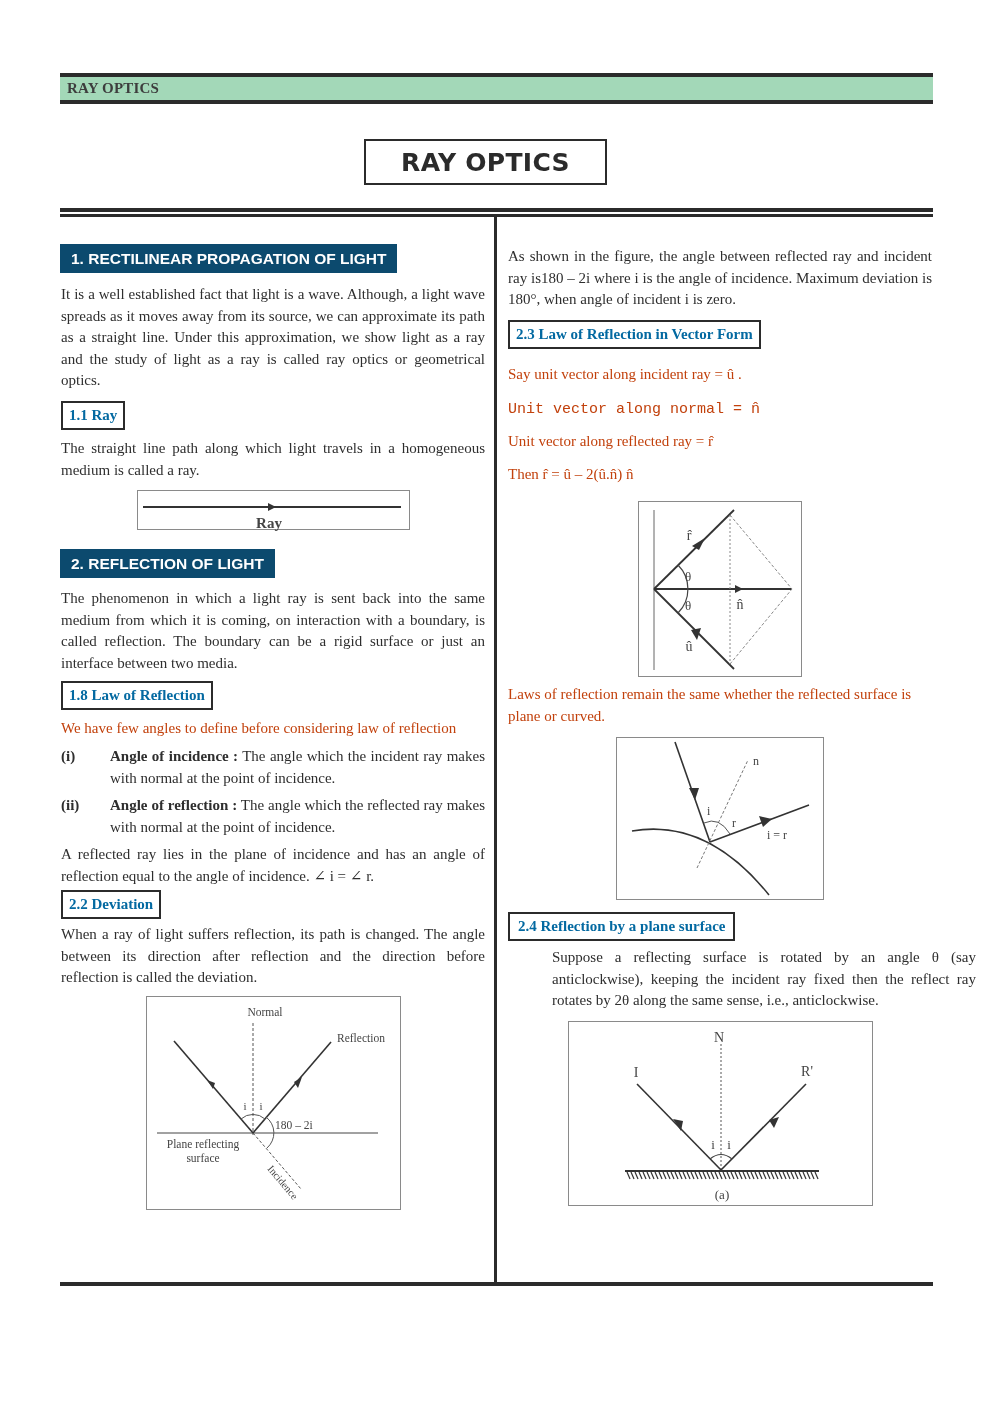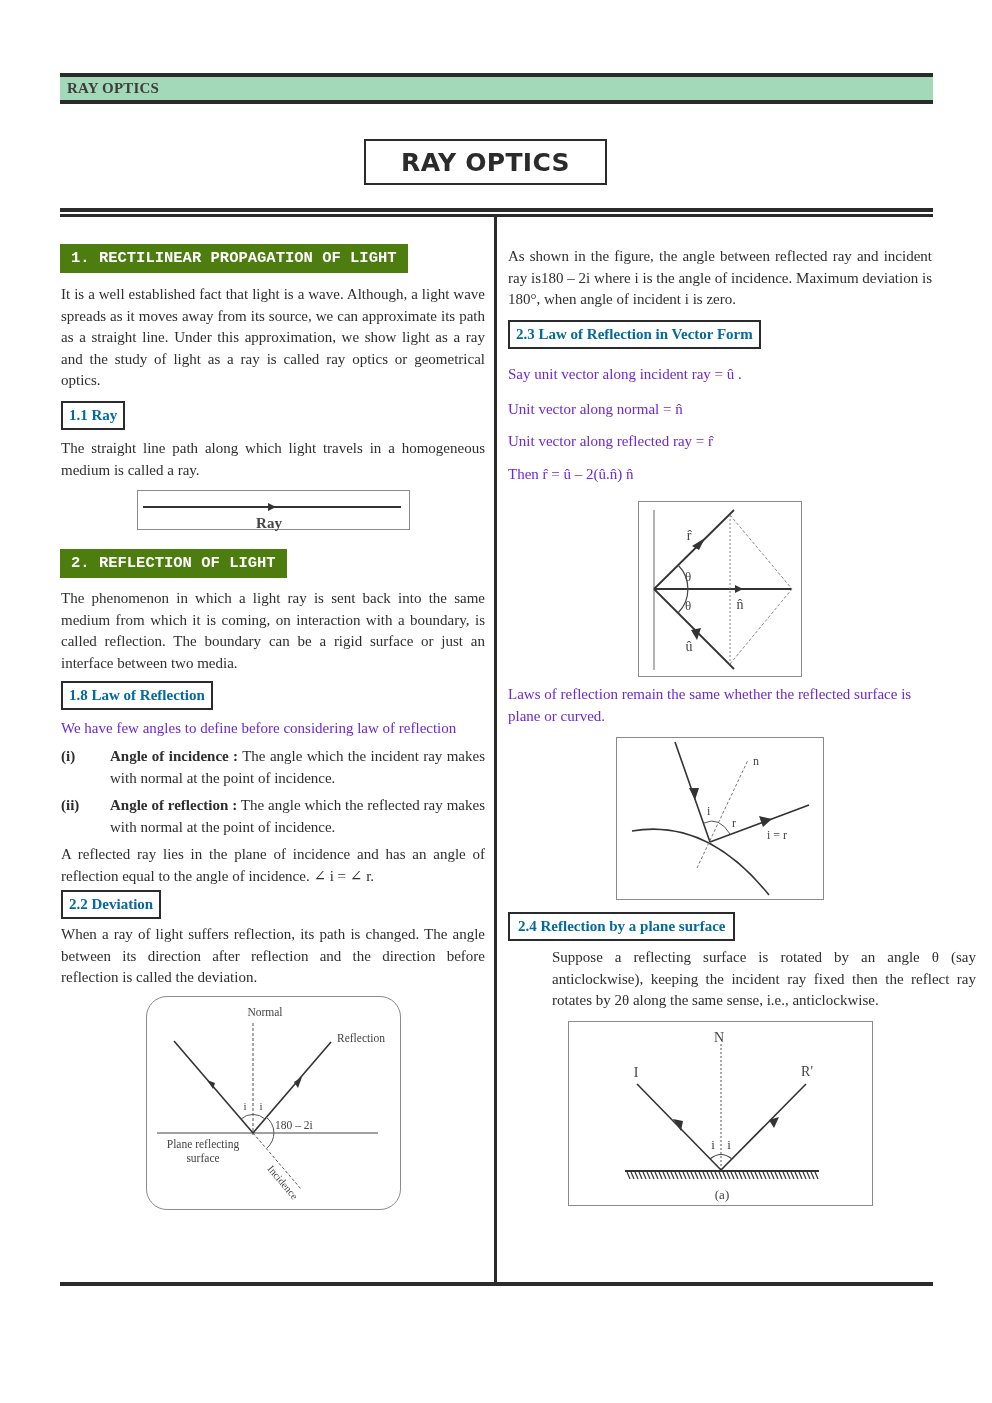--- a/index.html
+++ b/index.html
@@ -15,25 +15,25 @@
   
   .title-box { left:364px; top:139px; width:243px; height:46px; border:2px solid #2b2b2b; box-sizing:border-box; display:flex; align-items:center; justify-content:center; }
   .title-text { font-family:"DejaVu Sans","Liberation Sans",sans-serif; font-size:25px; font-weight:bold; color:#2b2b2b; letter-spacing:0.3px; }
 
   .rule-thick { left:60px; top:208px; width:873px; height:4px; background:#2b2b2b; }
   .rule-thin  { left:60px; top:214px; width:873px; height:3px; background:#2b2b2b; }
   .col-div { left:494px; top:214px; width:3px; height:1072px; background:#2b2b2b; }
   .rule-bottom { left:60px; top:1282px; width:873px; height:4px; background:#2b2b2b; }
 
   
-  .sec-head { background:#4d7c0f; color:#ffffff; font-family:Liberation Mono, monospace; font-size:15.5px; font-weight:bold; padding:0 11px; height:29px; line-height:29px; box-sizing:border-box; white-space:nowrap; }
+  .sec-head { background:#0c4a6e; color:#ffffff; font-family:Liberation Sans, sans-serif; font-size:15.5px; font-weight:bold; padding:0 11px; height:29px; line-height:29px; box-sizing:border-box; white-space:nowrap; }
   .sub-head { border:2px solid #2b2b2b; box-sizing:border-box; font-weight:bold; font-size:15px; height:29px; line-height:25px; padding:0 6px; white-space:nowrap; color:#0369a1; }
 
   .para { font-size:15px; line-height:21.5px; text-align:justify; color:#2e2e2e; }
-  .para-left { font-size:15px; line-height:21.5px; color:#6d28d9; }
+  .para-left { font-size:15px; line-height:21.5px; color:#c2410c; }
   .bold { font-weight:bold; }
 
   .list-row { display:flex; font-size:15px; line-height:21.5px; color:#2e2e2e; }
   .list-num { width:49px; flex:none; font-weight:bold; }
   .list-body { flex:1; text-align:justify; }
 
   .fig-box { border:1.5px solid #8a8a8a; box-sizing:border-box; background:#fff; }
   .fig-box svg { display:block; }
   svg text { font-family:"Liberation Serif","DejaVu Serif",serif; fill:#444; }
 </style>
@@ -87,21 +87,21 @@
   <span class="list-num">(ii)</span>
   <span class="list-body"><span class="bold">Angle of reflection :</span><span> The angle which the reflected ray makes with normal at the point of incidence.</span></span>
 </div>
 
 <div class="abs para" style="left:61px; top:844px; width:424px;">A reflected ray lies in the plane of incidence and has an angle of reflection equal to the angle of incidence. ∠ i = ∠ r.</div>
 
 <div class="abs sub-head" style="left:61px; top:890px;">2.2  Deviation</div>
 
 <div class="abs para" style="left:61px; top:924px; width:424px;">When a ray of light suffers reflection, its path is changed. The angle between its direction after reflection and the direction before reflection is called the deviation.</div>
 
-<div class="abs fig-box" style="left:146px; top:996px; width:255px; height:214px;border-radius:21px;">
+<div class="abs fig-box" style="left:146px; top:996px; width:255px; height:214px;">
   <svg width="252" height="211" viewBox="0 0 252 211">
 
     <line x1="106" y1="26" x2="106" y2="138" stroke="#555" stroke-width="1" stroke-dasharray="3,2"></line>
     <text x="118" y="19" font-size="11.5" text-anchor="middle">Normal</text>
 
     <line x1="10" y1="136" x2="231" y2="136" stroke="#444" stroke-width="1"></line>
 
     <line x1="27" y1="44" x2="106" y2="136" stroke="#333" stroke-width="1.6"></line>
     <polygon points="66,92 60,83 68,86" fill="#333"></polygon>
 
@@ -120,21 +120,21 @@
     <text x="56" y="151" font-size="11.5" text-anchor="middle">Plane reflecting</text>
     <text x="56" y="165" font-size="11.5" text-anchor="middle">surface</text>
   </svg>
 </div>
 
 <div class="abs para" style="left:508px; top:246px; width:424px;">As shown in the figure, the angle between reflected ray and incident ray is180 – 2i where i is the angle of incidence. Maximum deviation is 180°, when angle of incident i is zero.</div>
 
 <div class="abs sub-head" style="left:508px; top:320px;">2.3  Law of Reflection in Vector Form</div>
 
 <div class="abs para-left" style="left:508px; top:364px;"><span>Say unit vector along incident ray = </span><span>û .</span></div>
-<div class="abs para-left" style="left:508px; top:399px;"><span>Unit vector along normal = </span><span>n̂</span></div>
+<div class="abs para-left" style="left:508px; top:399px;font-family:Liberation Mono, monospace;"><span>Unit vector along normal = </span><span>n̂</span></div>
 <div class="abs para-left" style="left:508px; top:431px;"><span>Unit vector along reflected ray = </span><span>r̂</span></div>
 <div class="abs para-left" style="left:508px; top:464px;text-align:right;"><span>Then </span><span>r̂ = û – 2(û.n̂) n̂</span></div>
 
 <div class="abs fig-box" style="left:638px; top:501px; width:164px; height:176px;">
   <svg width="161" height="173" viewBox="0 0 161 173">
     <line x1="15" y1="8" x2="15" y2="168" stroke="#666" stroke-width="1"></line>
     <line x1="15" y1="87" x2="153" y2="87" stroke="#333" stroke-width="1.8"></line>
     <polygon points="96,83 104,87 96,91" fill="#333"></polygon>
     <line x1="15" y1="87" x2="95" y2="8" stroke="#333" stroke-width="1.8"></line>
     <polygon points="60,48 66,36 53,44" fill="#333"></polygon>

